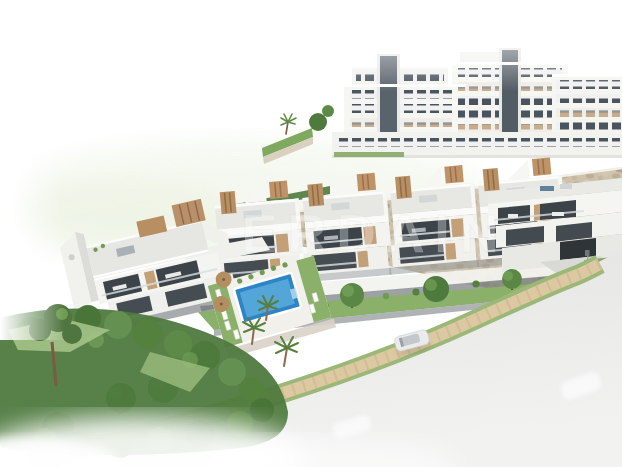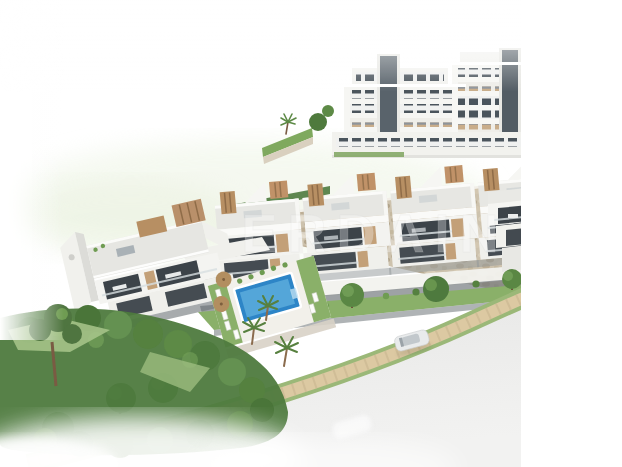--- a/index.html
+++ b/index.html
@@ -1,16 +1,16 @@
 <!DOCTYPE html>
 <html><head>
 <meta charset="utf-8">
 <style>
   html,body{margin:0;padding:0;background:#ffffff;}
-  .stage{position:relative;width:521px;height:467px;background:#fdba74;overflow:hidden;
+  .stage{position:relative;width:622px;height:467px;background:#fdba74;overflow:hidden;
          font-family:"Liberation Sans", sans-serif;}
   svg{display:block;}
   .watermark-text{font-family:"Liberation Sans", sans-serif;font-weight:bold;}
 </style>
 </head>
 <body>
 
 <div class="stage">
 <svg width="622" height="467" viewBox="0 0 622 467">
   <defs>

